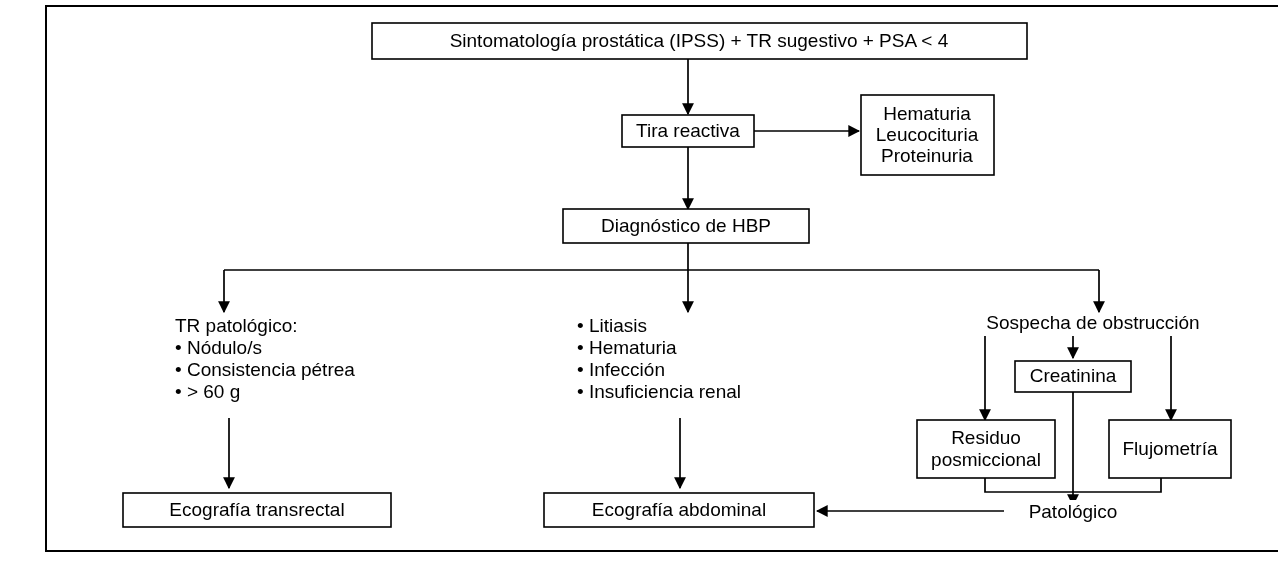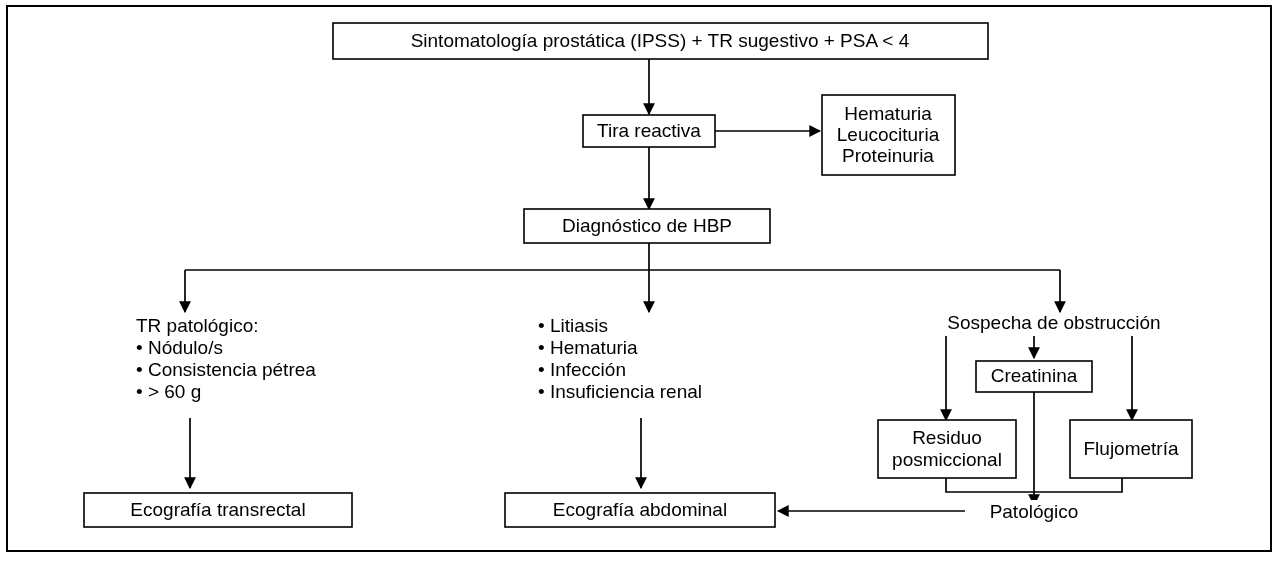--- a/index.html
+++ b/index.html
@@ -10,20 +10,21 @@
   body {
     width: 1278px;
     height: 561px;
     font-family: "Liberation Sans", sans-serif;
     overflow: hidden;
   }
   #diagram-root {
     position: relative;
     width: 1058px;
     height: 561px;
+    padding-left: 39px;
   }
   svg#flowchart {
     display: block;
     width: 1278px;
     height: 561px;
     background: #ffffff;
   }
   .frame {
     fill: none;
     stroke: #000000;

